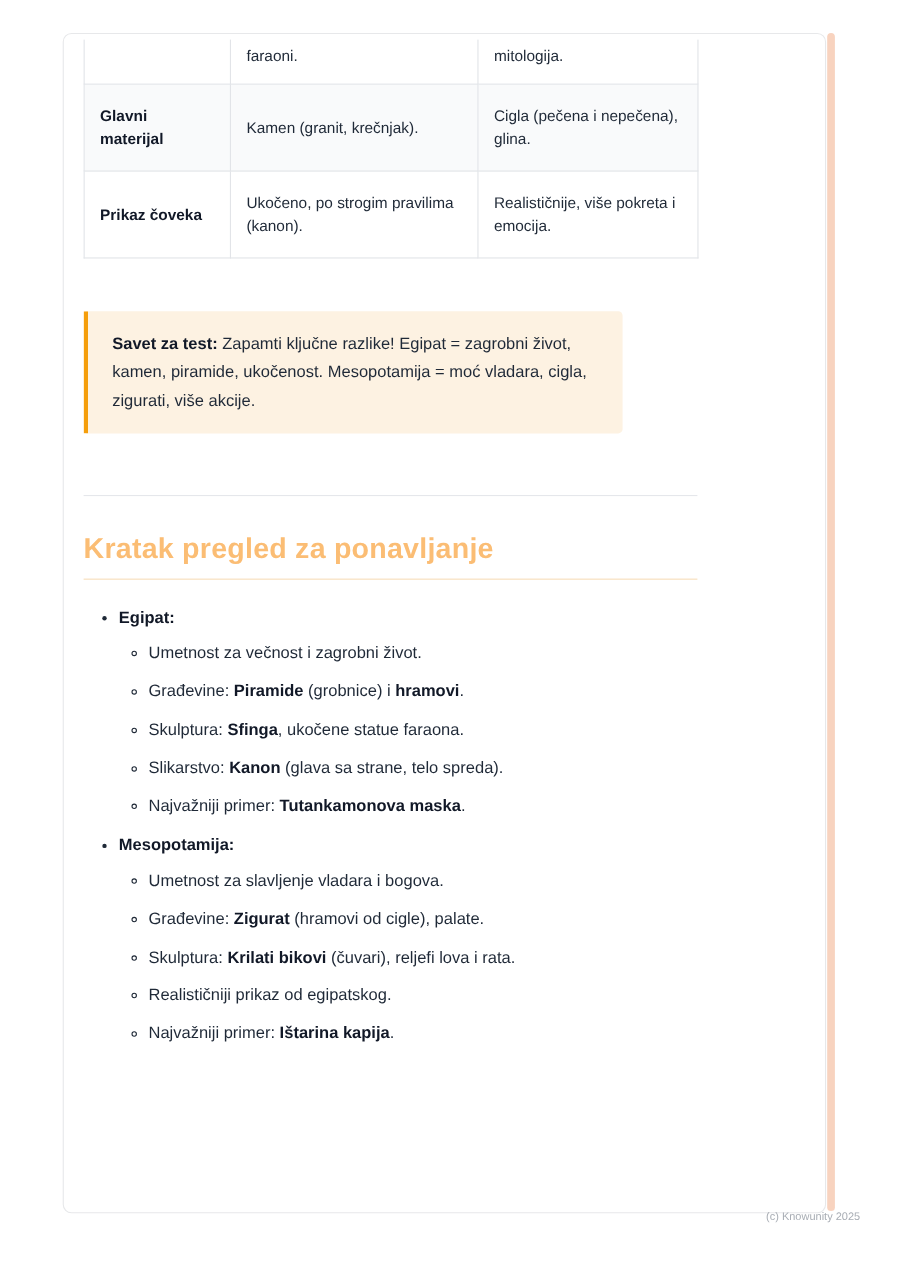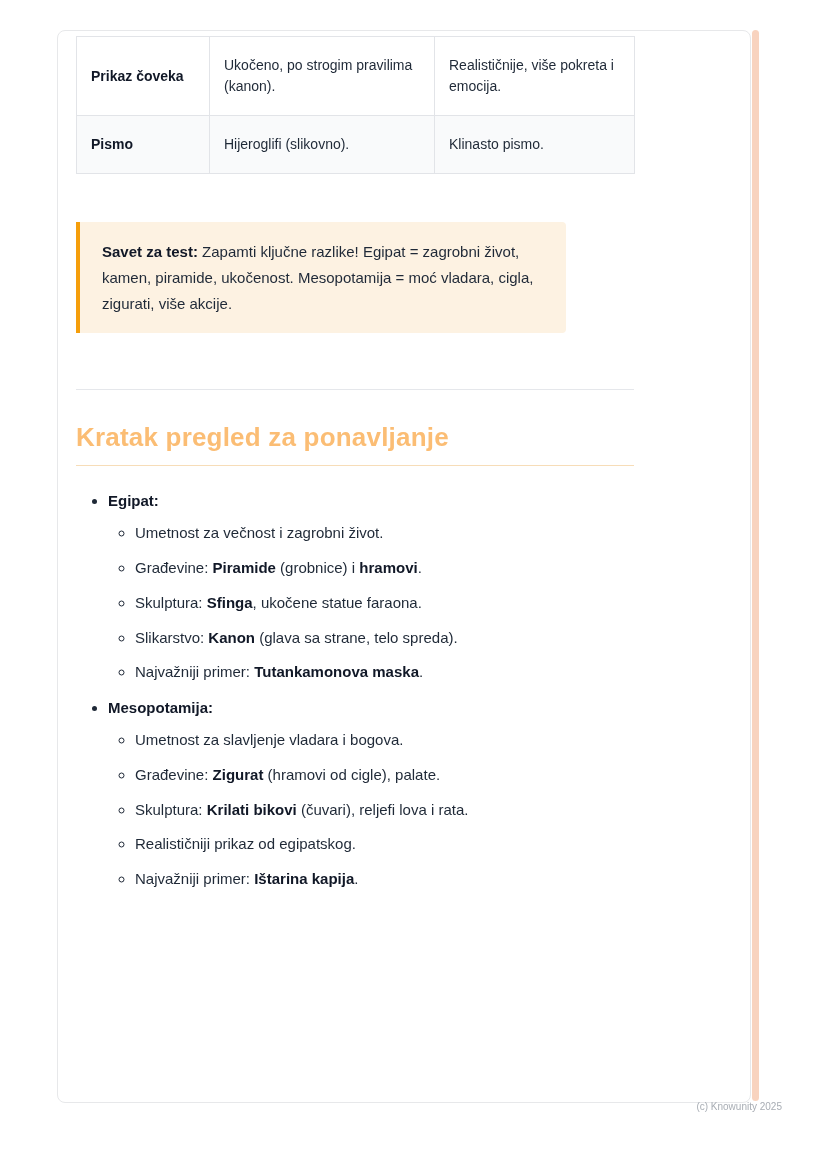--- a/index.html
+++ b/index.html
@@ -136,29 +136,34 @@
 <div class="page">
   <div class="content">
 
     <table class="cmp">
       <colgroup>
           <col class="c1">
           <col class="c2">
           <col class="c3">
         </colgroup>
       <tbody>
+        <tr class="clipped">
+          <td class="rowhead"></td>
+          <td>faraoni.</td>
+          <td>mitologija.</td>
+        </tr>
+        <tr>
+          <td class="rowhead">Glavni materijal</td>
+          <td>Kamen (granit, krečnjak).</td>
+          <td>Cigla (pečena i nepečena), glina.</td>
+        </tr>
         <tr>
           <td class="rowhead">Prikaz čoveka</td>
           <td>Ukočeno, po strogim pravilima (kanon).</td>
           <td>Realističnije, više pokreta i emocija.</td>
-        </tr>
-        <tr>
-          <td class="rowhead">Pismo</td>
-          <td>Hijeroglifi (slikovno).</td>
-          <td>Klinasto pismo.</td>
         </tr>
       </tbody>
     </table>
 
     <div class="callout">
       <strong>Savet za test:</strong><span> Zapamti ključne razlike! Egipat = zagrobni život, kamen, piramide, ukočenost. Mesopotamija = moć vladara, cigla, zigurati, više akcije.</span>
     </div>
 
     <hr class="divider">
 

